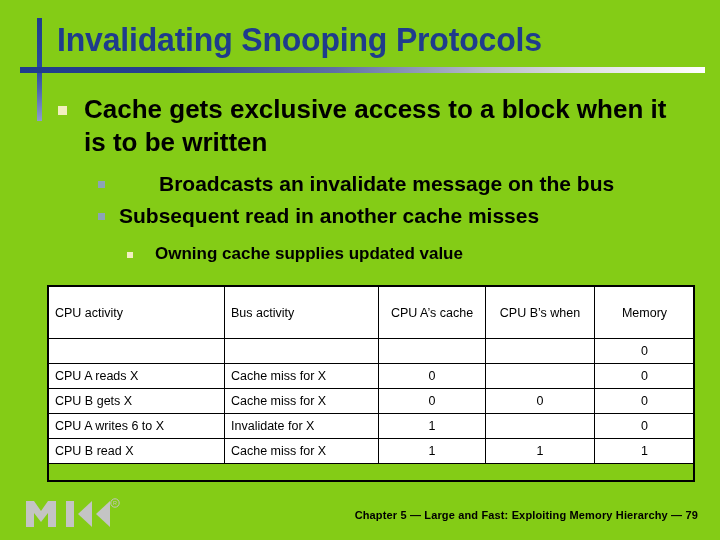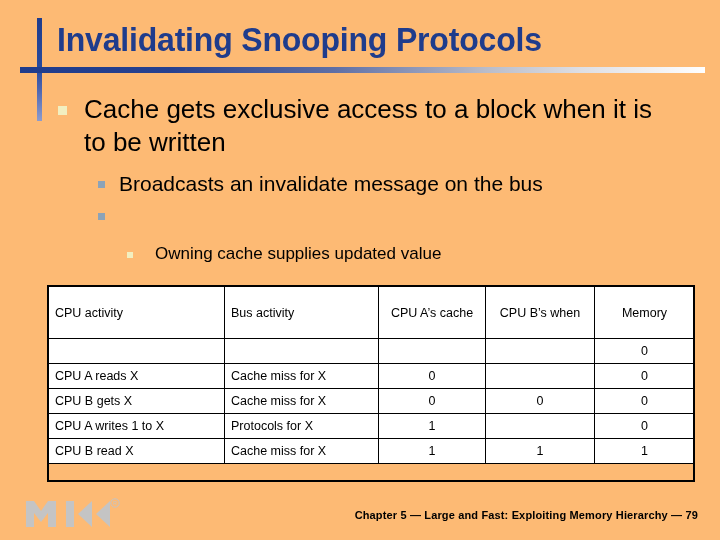--- a/index.html
+++ b/index.html
@@ -14,21 +14,21 @@
     overflow: hidden;
     position: relative;
   }
 
   
   #slide {
     position: absolute;
     left: 0; top: 0;
     width: 720px;
     height: 540px;
-    background: #fdba74;
+    background: #84cc16;
   }
 
   #title-accent-vertical {
     position: absolute;
     left: 37px;
     top: 18px;
     width: 5px;
     height: 103px;
     background: linear-gradient(to bottom, #1F3C8C 0%, #284a9c 48%, #4a63ae 68%, #8e9ccd 100%);
   }
@@ -80,34 +80,34 @@
     margin-top: 11px;
   }
   .marker-l3 {
     width: 6px; height: 6px;
     background: #F2EFC0;
     margin-top: 9px;
   }
 
   .bullet-text {
     color: #000000;
-    font-weight: normal;
+    font-weight: bold;
   }
 
   #bullet-l1 {
     left: 58px; top: 93px; width: 640px;
   }
   #bullet-l1 .bullet-text {
     font-size: 26px;
     line-height: 33px;
     margin-left: 17px;
     width: 590px;
   }
 
-  #bullet-l2a { left: 98px; top: 170px; width: 615px; }
+  #bullet-l2a { left: 98px; top: 170px; width: 615px; gap: 40px; }
   #bullet-l2b { left: 98px; top: 202px; width: 615px; }
   #bullet-l2a .bullet-text,
   #bullet-l2b .bullet-text {
     font-size: 21px;
     line-height: 27px;
     margin-left: 14px;
     white-space: nowrap;
   }
 
   #bullet-l3 { left: 127px; top: 243px; width: 560px; }
@@ -199,20 +199,21 @@
     <span class="bullet-text">Cache gets exclusive access to a block when it is to be written</span>
   </div>
 
   <div class="bullet-row" id="bullet-l2a">
     <span class="bullet-marker marker-l2"></span>
     <span class="bullet-text">Broadcasts an invalidate message on the bus</span>
   </div>
 
   <div class="bullet-row" id="bullet-l2b">
     <span class="bullet-marker marker-l2"></span>
+    <span class="bullet-text">Subsequent read in another cache misses</span>
   </div>
 
   <div class="bullet-row" id="bullet-l3">
     <span class="bullet-marker marker-l3"></span>
     <span class="bullet-text">Owning cache supplies updated value</span>
   </div>
 
   <table id="activity-table">
     <colgroup>
       <col class="col-a">
@@ -248,22 +249,22 @@
 
       <tr>
         <td class="cell-left">CPU B gets X</td>
         <td class="cell-left">Cache miss for X</td>
         <td class="cell-center">0</td>
         <td class="cell-center">0</td>
         <td class="cell-center">0</td>
       </tr>
 
       <tr>
-        <td class="cell-left">CPU A writes 1 to X</td>
-        <td class="cell-left">Protocols for X</td>
+        <td class="cell-left">CPU A writes 6 to X</td>
+        <td class="cell-left">Invalidate for X</td>
         <td class="cell-center">1</td>
         <td class="cell-center"></td>
         <td class="cell-center">0</td>
       </tr>
 
       <tr>
         <td class="cell-left">CPU B read X</td>
         <td class="cell-left">Cache miss for X</td>
         <td class="cell-center">1</td>
         <td class="cell-center">1</td>

